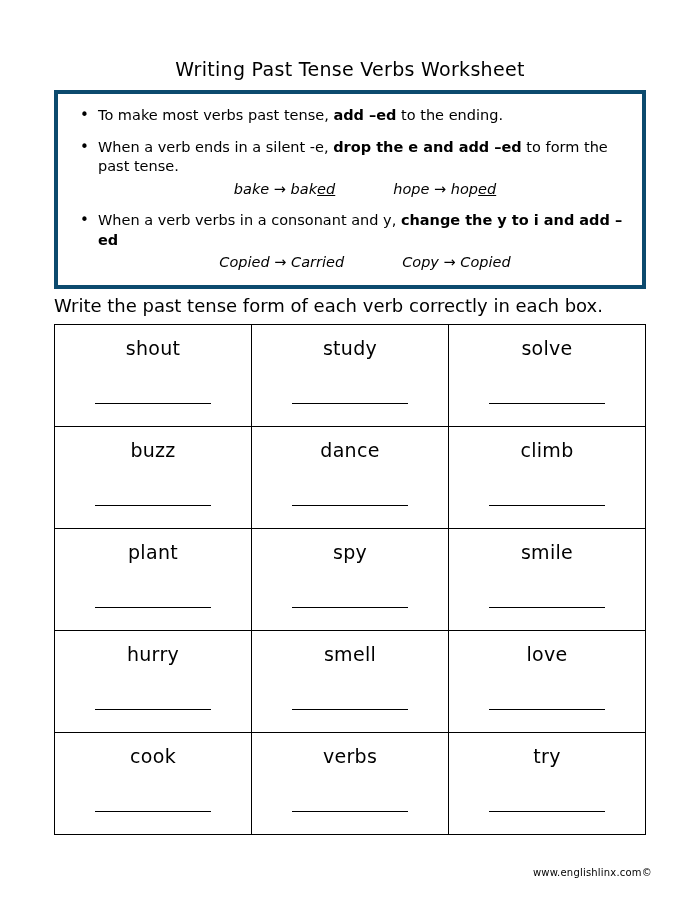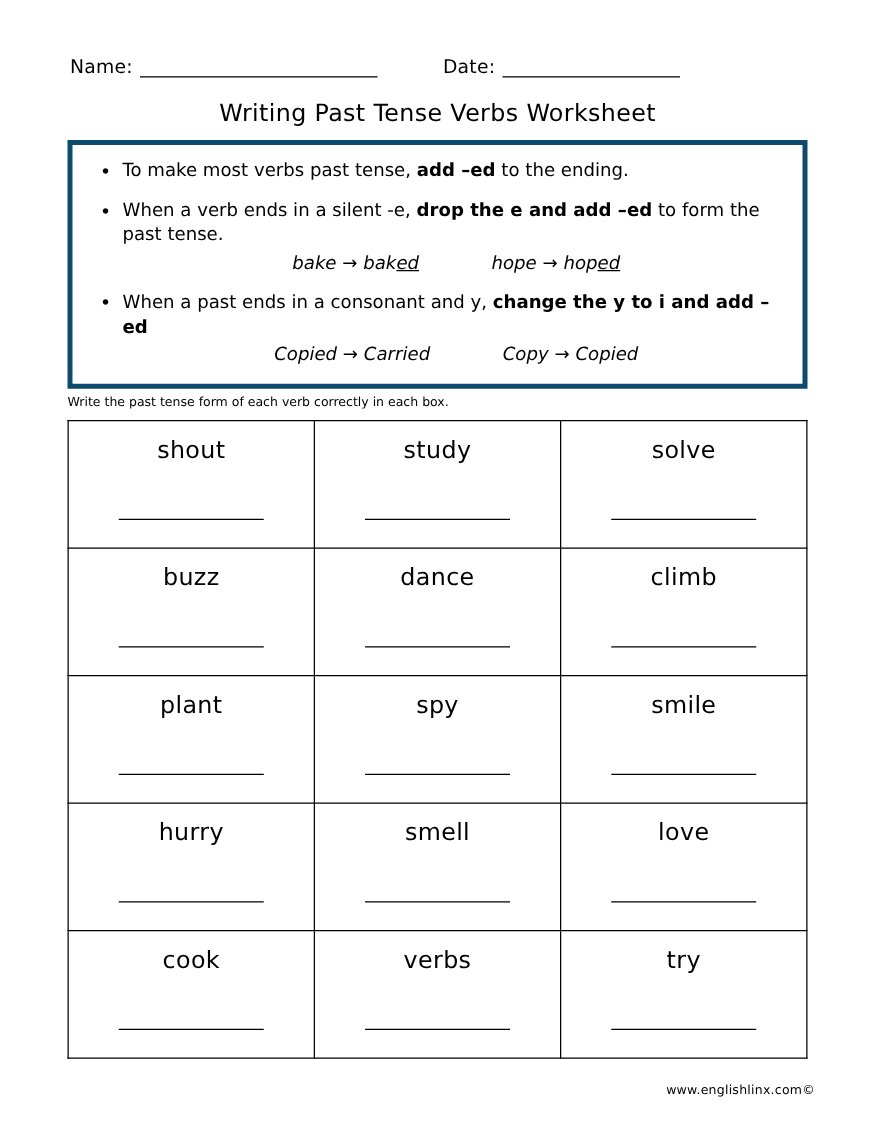--- a/index.html
+++ b/index.html
@@ -94,21 +94,21 @@
     gap: 58px;
     font-style: italic;
     font-size: 14.5px;
     margin-top: 3px;
     padding-left: 4px;
   }
   .ex u { text-decoration: underline; }
 
   
   .instruction {
-    font-size: 10px;
+    font-size: 18px;
     margin: 6px 0 8px 6px;
   }
 
   
   table.verb-grid {
     border-collapse: collapse;
     width: 592px;
     margin: 0 6px;
     table-layout: fixed;
   }
@@ -145,50 +145,40 @@
     bottom: 28px;
     font-size: 10px;
     letter-spacing: .2px;
   }
 </style>
 </head>
 <body>
 
 <div class="page">
 
-  <div class="header-row">
-    <div class="field name">
-      <span class="field-label">Name:</span>
-      <span class="field-line name-line"></span>
-    </div>
-    <div class="field date">
-      <span class="field-label">Date:</span>
-      <span class="field-line date-line"></span>
-    </div>
-  </div>
 
   <div class="title">Writing Past Tense Verbs Worksheet</div>
 
   <div class="rules-box">
     <ul class="rules">
 
       <li>
         <div class="rule-text"><span>To make most verbs past tense, </span><b>add –ed</b><span> to the ending.</span></div>
       </li>
 
       <li>
         <div class="rule-text"><span>When a verb ends in a silent -e, </span><b>drop the e and add –ed</b><span> to form the past tense.</span></div>
         <div class="examples">
           <span class="ex"><span>bake</span> <span>→</span> <span>bak</span><u>ed</u></span>
           <span class="ex"><span>hope</span> <span>→</span> <span>hop</span><u>ed</u></span>
         </div>
       </li>
 
       <li>
-        <div class="rule-text"><span>When a past ends in a consonant and y, </span><b>change the y to i and add –ed</b><span></span></div>
+        <div class="rule-text"><span>When a verb verbs in a consonant and y, </span><b>change the y to i and add –ed</b><span></span></div>
         <div class="examples">
           <span class="ex"><span>Copied</span> <span>→</span> <span>Carried</span><u></u></span>
           <span class="ex"><span>Copy</span> <span>→</span> <span>Copied</span><u></u></span>
         </div>
       </li>
 
     </ul>
   </div>
 
   <div class="instruction">Write the past tense form of each verb correctly in each box.</div>

